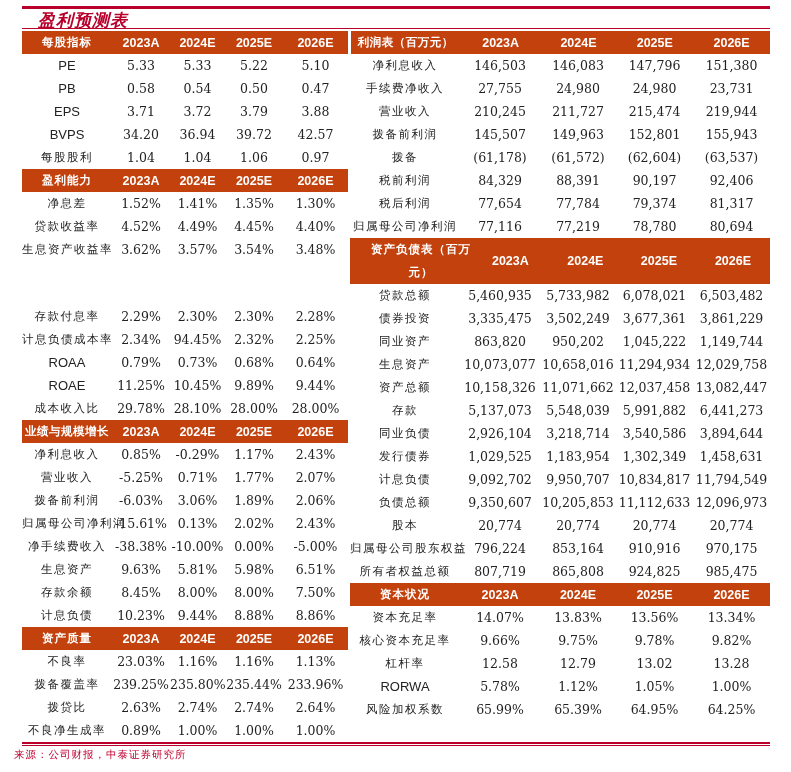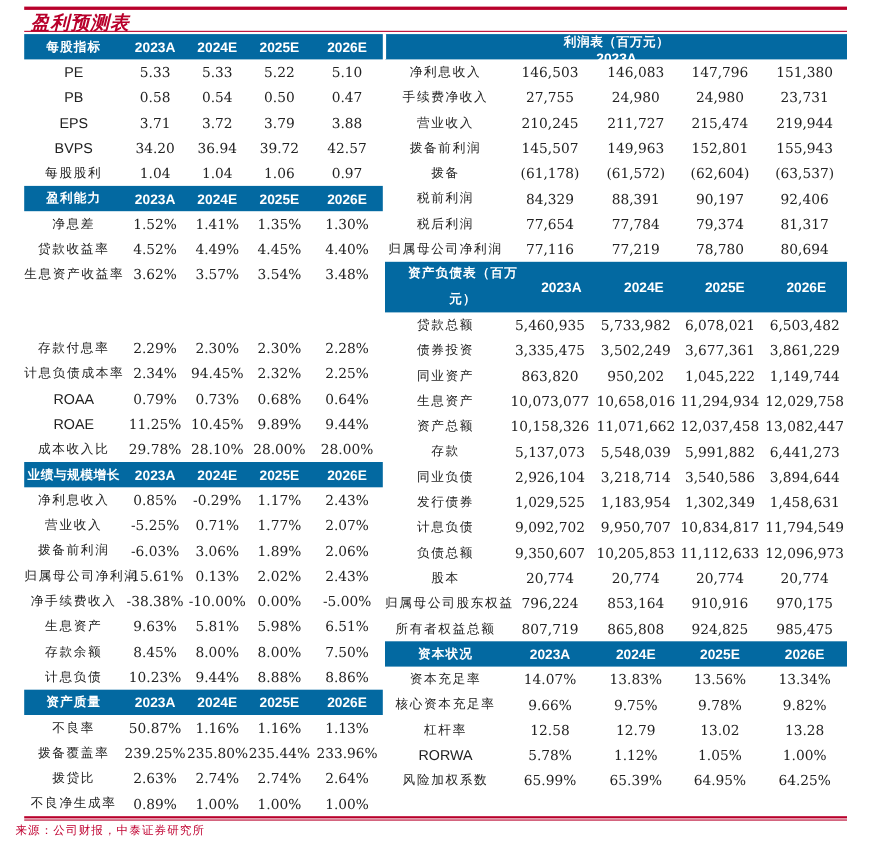--- a/index.html
+++ b/index.html
@@ -1,33 +1,33 @@
 <!DOCTYPE html>
 <html><head>
 <meta charset="utf-8">
 <style>
   html, body { margin:0; padding:0; background:#ffffff; }
   body { width:791px; height:772px; position:relative; overflow:hidden;
          font-family:"DejaVu Serif","Liberation Serif",serif; color:#222; }
   .top-rule { position:absolute; left:22px; top:6px; width:748px; height:3px; background:#b8002b; }
-  .title { position:absolute; left:28px; top:9px; font-size:17px; font-weight:bold; font-style:italic; color:#b8002b; letter-spacing:1px; }
+  .title { position:absolute; left:38px; top:9px; font-size:17px; font-weight:bold; font-style:italic; color:#b8002b; letter-spacing:1px; }
   .title-rule { position:absolute; left:22px; top:28px; width:748px; height:1px; background:#b8002b; }
   .panel { position:absolute; top:31px; }
   .left { left:22px; width:326px; }
   .right { left:350px; width:420px; }
-  .hdr { background:#0369a1; color:#fff; display:flex; align-items:center; font-family:"Liberation Sans","DejaVu Sans",sans-serif; font-weight:bold; font-size:12.5px; }
+  .hdr { background:#c2410c; color:#fff; display:flex; align-items:center; font-family:"Liberation Sans","DejaVu Sans",sans-serif; font-weight:bold; font-size:12.5px; }
   .hdr .lab { font-family:"DejaVu Serif",serif; font-size:11.5px; font-weight:bold; letter-spacing:1px; }
   .row { display:flex; align-items:center; height:23px; font-size:12.5px; }
   .cell { text-align:center; white-space:nowrap; }
   .left .c0 { width:90px; } .left .c1 { width:58px; } .left .c2 { width:55px; } .left .c3 { width:58px; } .left .c4 { width:65px; }
   .right .c0 { width:110px; } .right .c1 { width:80px; } .right .c2 { width:76px; } .right .c3 { width:77px; } .right .c4 { width:77px; }
   .lab { font-size:11.5px; letter-spacing:1.5px; }
   .en { font-family:"Liberation Sans","DejaVu Sans",sans-serif; font-size:13px; letter-spacing:0; }
   .hdr .en, .hdr .cell { font-family:"Liberation Sans","DejaVu Sans",sans-serif; }
-  .vsep { border-left:1px solid #fff;flex-direction:column; }
+  .vsep { border-left:1px solid #fff; }
   .spacer { height:44px; }
   .hdr2 { height:46px; }
   .hdr2 .lab { text-align:center; line-height:23px; padding-left:20px; white-space:normal; width:106px; }
   .bottom-rule1 { position:absolute; left:22px; top:742px; width:748px; height:2px; background:#b8002b; }
   .bottom-rule2 { position:absolute; left:22px; top:745px; width:748px; height:1px; background:#b8002b; }
   .source { position:absolute; left:14px; top:748px; font-size:10.5px; color:#c00030; letter-spacing:1px; }
 </style>
 </head>
 <body>
 
@@ -217,21 +217,21 @@
   <div class="hdr row">
     <div class="cell c0 lab">资产质量</div>
     <div class="cell c1">2023A</div>
     <div class="cell c2">2024E</div>
     <div class="cell c3">2025E</div>
     <div class="cell c4">2026E</div>
   </div>
   <div>
       <div class="row">
         <div class="cell c0 lab">不良率</div>
-        <div class="cell c1">50.87%</div>
+        <div class="cell c1">23.03%</div>
         <div class="cell c2">1.16%</div>
         <div class="cell c3">1.16%</div>
         <div class="cell c4">1.13%</div>
       </div>
       <div class="row">
         <div class="cell c0 lab">拨备覆盖率</div>
         <div class="cell c1">239.25%</div>
         <div class="cell c2">235.80%</div>
         <div class="cell c3">235.44%</div>
         <div class="cell c4">233.96%</div>

